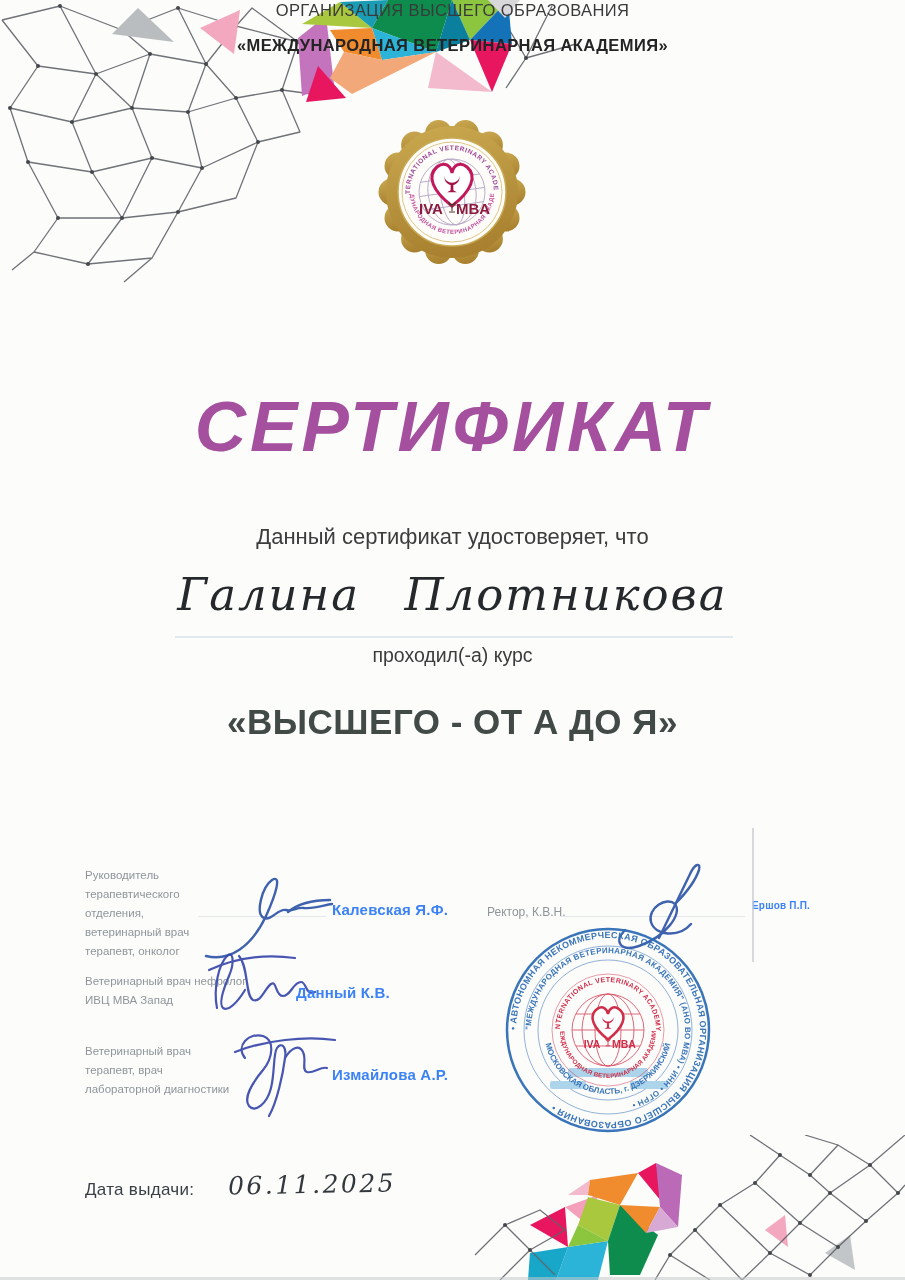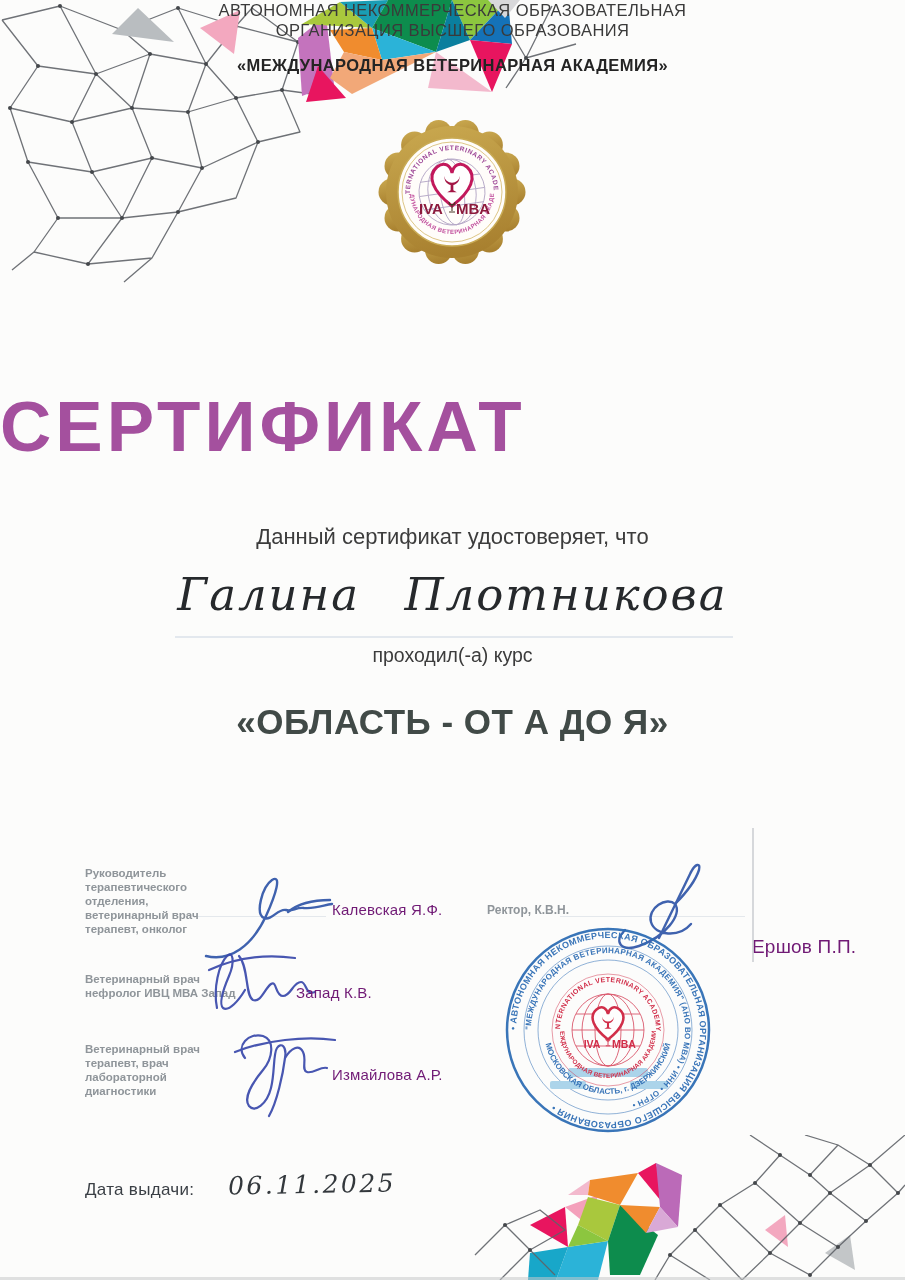--- a/index.html
+++ b/index.html
@@ -6,33 +6,33 @@
   .page{
     position:relative;width:905px;height:1280px;margin:0 auto;
     background:#fcfcfb;overflow:hidden;
     font-family:"Liberation Sans",sans-serif;color:#2e2e2e;
   }
   .abs{position:absolute;}
   
   .org-header{left:0;top:282;width:905px;text-align:center;line-height:20px;
     font-size:16.5px;color:#3a3a3a;letter-spacing:.4px;}
   .org-header .l3{font-weight:700;color:#242424;font-size:16.5px;margin-top:15px;}
-  .cert-title{left:0;top:386px;width:905px;
-    font-size:71px;font-weight:800;letter-spacing:4px;color:#a4509e;}
+  .cert-title{left:0;top:386px;width:905px;text-align:center;
+    font-size:71px;font-weight:800;letter-spacing:4px;color:#a4509e;font-style:italic;}
   .statement{left:0;top:524px;width:905px;text-align:center;font-size:22px;color:#3c3c3c;}
   .recipient{left:0;top:568px;width:905px;text-align:center;
     font-family:"DejaVu Serif",serif;font-style:italic;font-size:45px;color:#26292c;
     letter-spacing:2px;word-spacing:28px;}
   .name-line{left:175px;top:636px;width:558px;height:2px;background:#e3e8ee;}
   .course-intro{left:0;top:644px;width:905px;text-align:center;font-size:19.5px;color:#3c3c3c;}
   .course{left:0;top:700px;width:905px;text-align:center;font-size:35px;font-weight:800;
     color:#414a47;line-height:44px;letter-spacing:.5px;}
   
-  .role{font-size:11.5px;line-height:14px;color:#8f959a;font-weight:bold;}
-  .sig-name{font-size:15px;font-weight:400;color:#701a75;letter-spacing:.2px;}
+  .role{font-size:11.5px;line-height:19px;color:#8f959a;}
+  .sig-name{font-size:15px;font-weight:700;color:#3b82f6;letter-spacing:.2px;}
   .sig-line{height:1px;background:#e4e8ec;}
   
   .date-label{left:85px;top:1180px;font-size:17px;font-weight:400;color:#3a3f45;letter-spacing:.3px;}
   .date-value{left:228px;top:1170px;font-family:"DejaVu Serif",serif;font-style:italic;
     font-size:25px;color:#33383c;letter-spacing:2.5px;transform:rotate(-1deg);}
   
   .artifact-v{left:752px;top:828px;width:1.5px;height:134px;background:#c9ccd0;opacity:.75;}
   .artifact-b{left:0;bottom:0;width:905px;height:3px;background:#c6c9cb;opacity:.55;}
   svg text{font-family:"Liberation Sans",sans-serif;}
 </style>
@@ -139,34 +139,33 @@
     <g transform="translate(0,-10) scale(1.5)">
       <path d="M0,16 C-13,6 -17,-4 -10,-10 C-5,-14 -1,-11 0,-6 C1,-11 5,-14 10,-10 C17,-4 13,6 0,16 Z" fill="#ffffff" stroke="#c2185b" stroke-width="2"></path>
       <path d="M-5,-4 A5,4.5 0 0 0 5,-4 L5,-3 C5,0 2.6,1.6 0.9,2 L0.9,5.5 L3.2,6.8 L-3.2,6.8 L-0.9,5.5 L-0.9,2 C-2.6,1.6 -5,0 -5,-3 Z" fill="#a31545"></path>
     </g>
     <text x="-21" y="22" text-anchor="middle" font-size="15" font-weight="800" fill="#8c1a3c">IVA</text>
     <text x="21" y="22" text-anchor="middle" font-size="15" font-weight="800" fill="#8c1a3c">MBA</text>
     <path d="M-3,10 A3,3 0 0 0 3,10 M0,12 L0,19 M-3,20 L3,20" stroke="#4a3626" fill="none" stroke-width="1.1"></path>
   </svg>
 
   <div class="abs org-header">
-    <div>АВТОНОМНАЯ НЕКОММЕРЧЕСКАЯ ОБРАЗОВАТЕЛЬНАЯ</div>
     <div>ОРГАНИЗАЦИЯ ВЫСШЕГО ОБРАЗОВАНИЯ</div>
     <div class="l3">«МЕЖДУНАРОДНАЯ ВЕТЕРИНАРНАЯ АКАДЕМИЯ»</div>
   </div>
 
   <div class="abs cert-title">СЕРТИФИКАТ</div>
 
   <div class="abs statement">Данный сертификат удостоверяет, что</div>
   <div class="abs recipient">Галина Плотникова</div>
   <div class="abs name-line"></div>
 
   <div class="abs course-intro">проходил(-а) курс</div>
   <div class="abs course">
-    <div>«ОБЛАСТЬ - ОТ А ДО Я»</div>
+    <div>«ВЫСШЕГО - ОТ А ДО Я»</div>
   </div>
 
   <div class="abs role" style="left:85px;top:866px;width:132px">Руководитель терапевтического отделения, ветеринарный врач терапевт, онколог</div>
   <div class="abs sig-line" style="left:198px;top:916px;width:128px"></div>
   <svg class="abs" style="left:200px;top:858px" width="135" height="105" viewBox="0 0 135 105">
     <g stroke="#2f55a8" stroke-width="2.4" fill="none" stroke-linecap="round" opacity="0.92">
       <path d="M6,98 C30,104 52,88 66,58 C76,36 82,16 72,22 C62,29 55,56 64,60 C72,63 78,50 86,52 C92,54 96,49 104,50 C116,51 124,47 132,46"></path>
       <path d="M88,54 C100,44 118,42 130,42"></path>
     </g>
   </svg>
@@ -174,31 +173,31 @@
 
   <div class="abs role" style="left:487px;top:903px;font-size:12px">Ректор, К.В.Н.</div>
   <div class="abs sig-line" style="left:560px;top:916px;width:185px"></div>
   <svg class="abs" style="left:595px;top:852px" width="135" height="110" viewBox="0 0 135 110">
     <g stroke="#2f55a8" stroke-width="2.4" fill="none" stroke-linecap="round" opacity="0.92">
       <path d="M30,78 C18,90 26,100 44,94 C70,85 88,62 80,52 C72,44 52,56 56,70 C60,84 84,86 96,72"></path>
       <path d="M96,20 L64,86"></path>
       <path d="M96,20 C100,12 106,10 104,18 C100,30 88,44 80,52"></path>
     </g>
   </svg>
-  <div class="abs sig-name" style="left:752px;top:936px;font-size:19px">Ершов П.П.</div>
+  <div class="abs sig-name" style="left:752px;top:900px;font-size:10px">Ершов П.П.</div>
 
   <div class="abs role" style="left:85px;top:972px;width:165px">Ветеринарный врач нефролог ИВЦ МВА Запад</div>
   <svg class="abs" style="left:205px;top:948px" width="120" height="70" viewBox="0 0 120 70">
     <g stroke="#3949ab" stroke-width="2.2" fill="none" stroke-linecap="round" opacity="0.92">
       <path d="M12,60 C8,40 14,16 22,8 C28,2 30,14 24,28 C18,42 14,56 18,60 C24,64 34,52 40,42"></path>
       <path d="M34,8 C44,20 40,48 48,52 C56,55 60,40 66,36 C72,32 70,48 78,48 C86,48 88,34 96,34 C102,34 100,48 110,44"></path>
       <path d="M4,22 C30,10 60,6 90,10"></path>
     </g>
   </svg>
-  <div class="abs sig-name" style="left:296px;top:984px">Запад К.В.</div>
+  <div class="abs sig-name" style="left:296px;top:984px">Данный К.В.</div>
 
   <div class="abs role" style="left:85px;top:1042px;width:155px">Ветеринарный врач терапевт, врач лабораторной диагностики</div>
   <svg class="abs" style="left:215px;top:1018px" width="125" height="100" viewBox="0 0 125 100">
     <g stroke="#3949ab" stroke-width="2.2" fill="none" stroke-linecap="round" opacity="0.92">
       <path d="M30,40 C20,28 34,14 48,18 C60,22 58,40 48,52 C38,64 28,80 34,88 C40,95 52,86 56,70 C60,54 58,36 62,30 C66,24 72,28 70,40 C68,56 62,84 54,98"></path>
       <path d="M70,40 C76,30 84,26 88,34 C92,42 86,52 92,54 C98,56 106,48 112,50"></path>
       <path d="M20,34 C50,22 90,18 120,22"></path>
     </g>
   </svg>
   <div class="abs sig-name" style="left:332px;top:1066px">Измайлова А.Р.</div>

